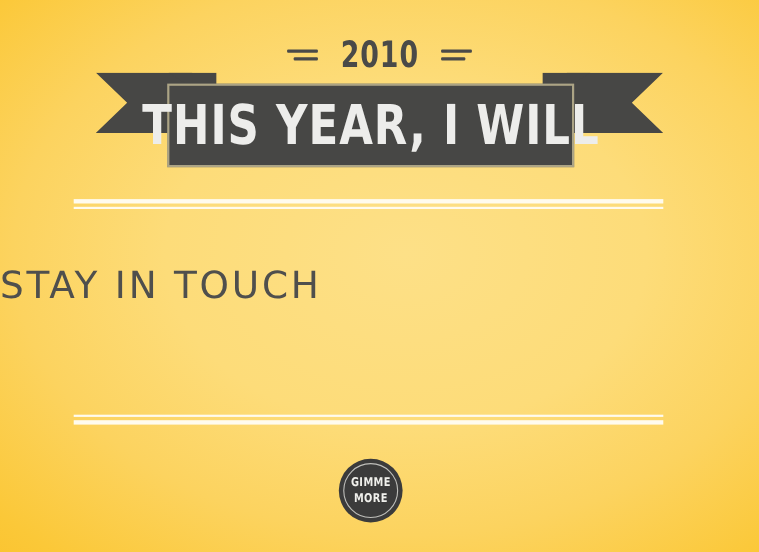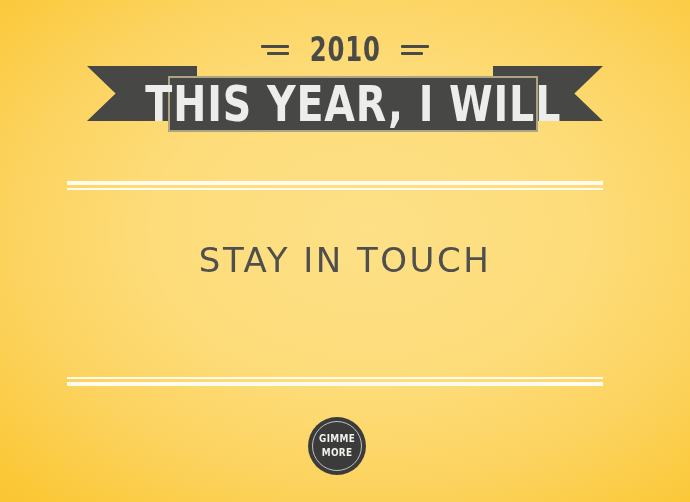--- a/index.html
+++ b/index.html
@@ -108,28 +108,27 @@
   .fold.right {
     left: 515px;
     clip-path: polygon(0% 0%, 100% 0%, 0% 100%);
   }
 
   .banner-box {
     position: absolute;
     top: 12px;
     left: 152px;
     width: 370px;
-    height: 56px;
+    height: 76px;
     background: #474745;
     border: 2px solid rgba(255, 241, 186, 0.55);
     box-sizing: border-box;
     display: flex;
     align-items: center;
     justify-content: center;
-    margin-left: 16px;
   }
   .banner-text {
     font-family: "DejaVu Sans Condensed", "Liberation Sans Narrow", "Liberation Sans", sans-serif;
     font-size: 50px;
     font-weight: 700;
     color: #EDEDEB;
     letter-spacing: 1px;
     line-height: 1;
     white-space: nowrap;
     transform: scaleX(0.88);
@@ -158,21 +157,21 @@
   .divider.bottom .rule.a { height: 2px; }
   .divider.bottom .gap    { height: 3px; }
   .divider.bottom .rule.b { height: 4px; }
 
   
   .resolution {
     position: absolute;
     top: 242px;
     left: 0;
     width: 690px;
-    text-align: center;
+    text-align: left;
     font-family: "DejaVu Sans", "Liberation Sans", sans-serif;
     font-size: 34px;
     font-weight: 500;
     letter-spacing: 2.5px;
     color: #4F4F4D;
     line-height: 1.1;
     white-space: nowrap;
   }
 
   

